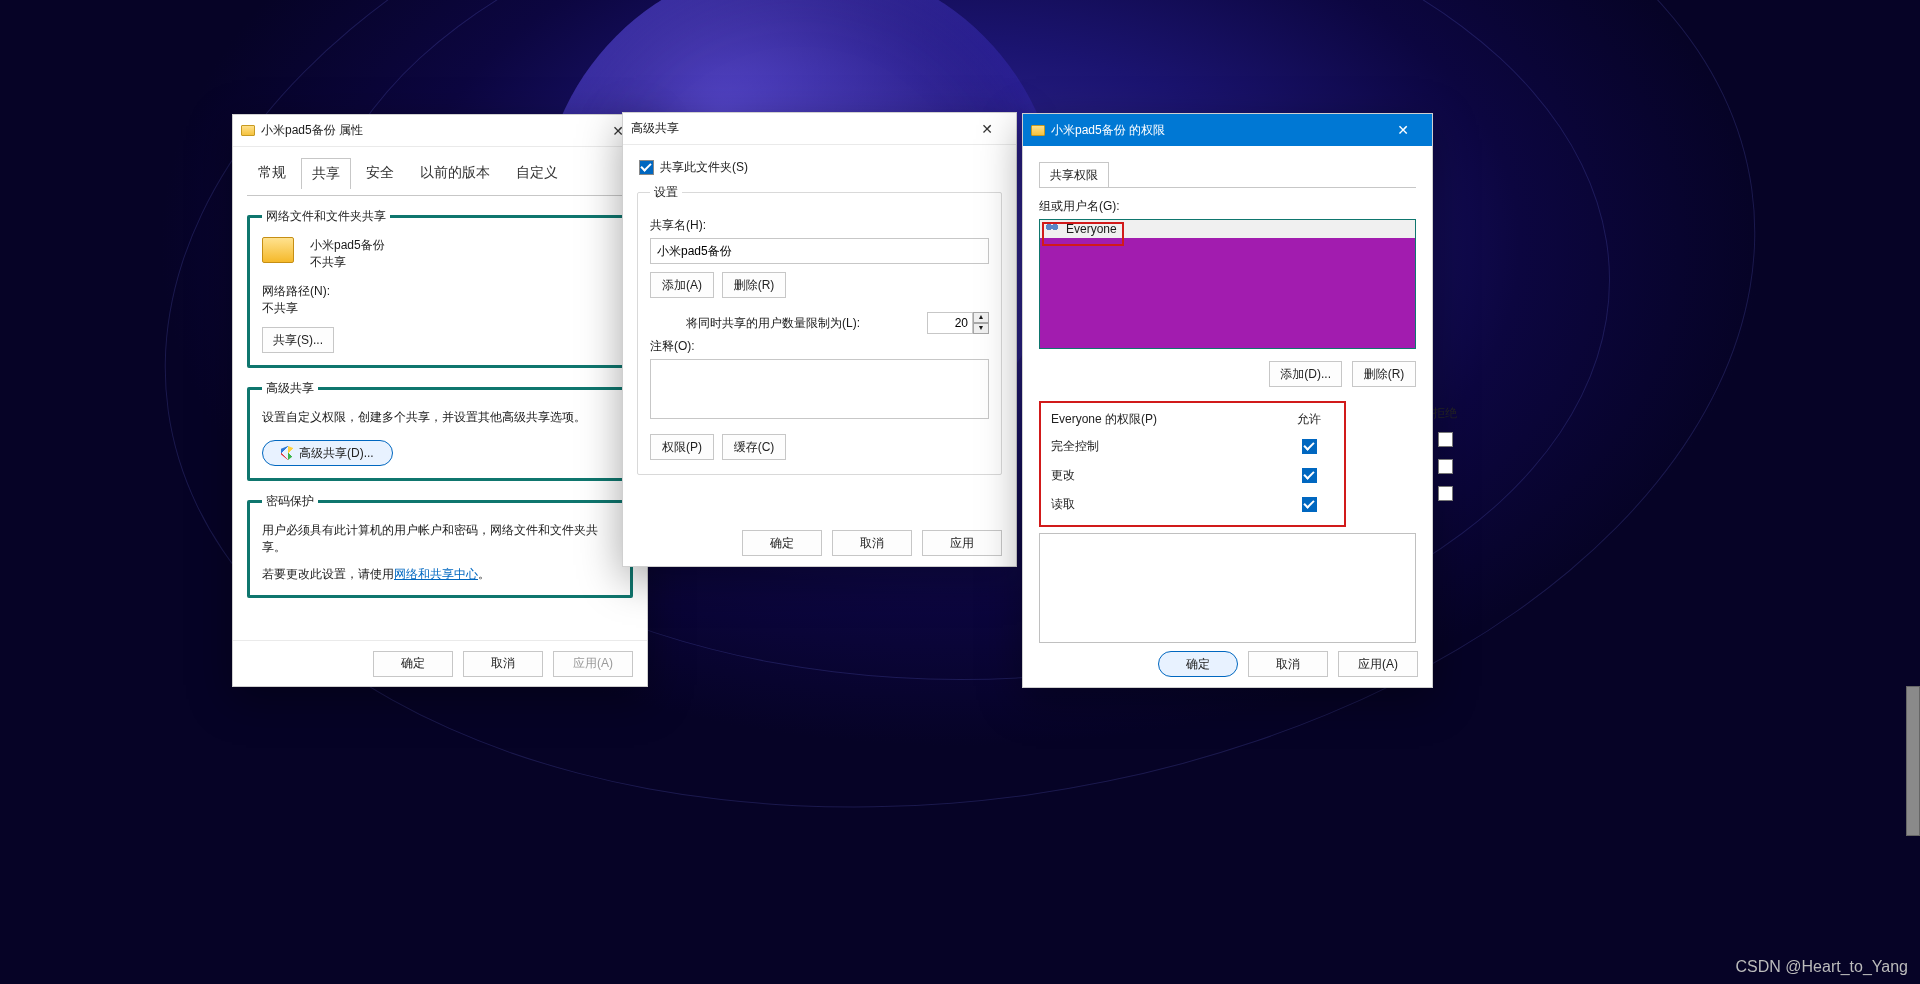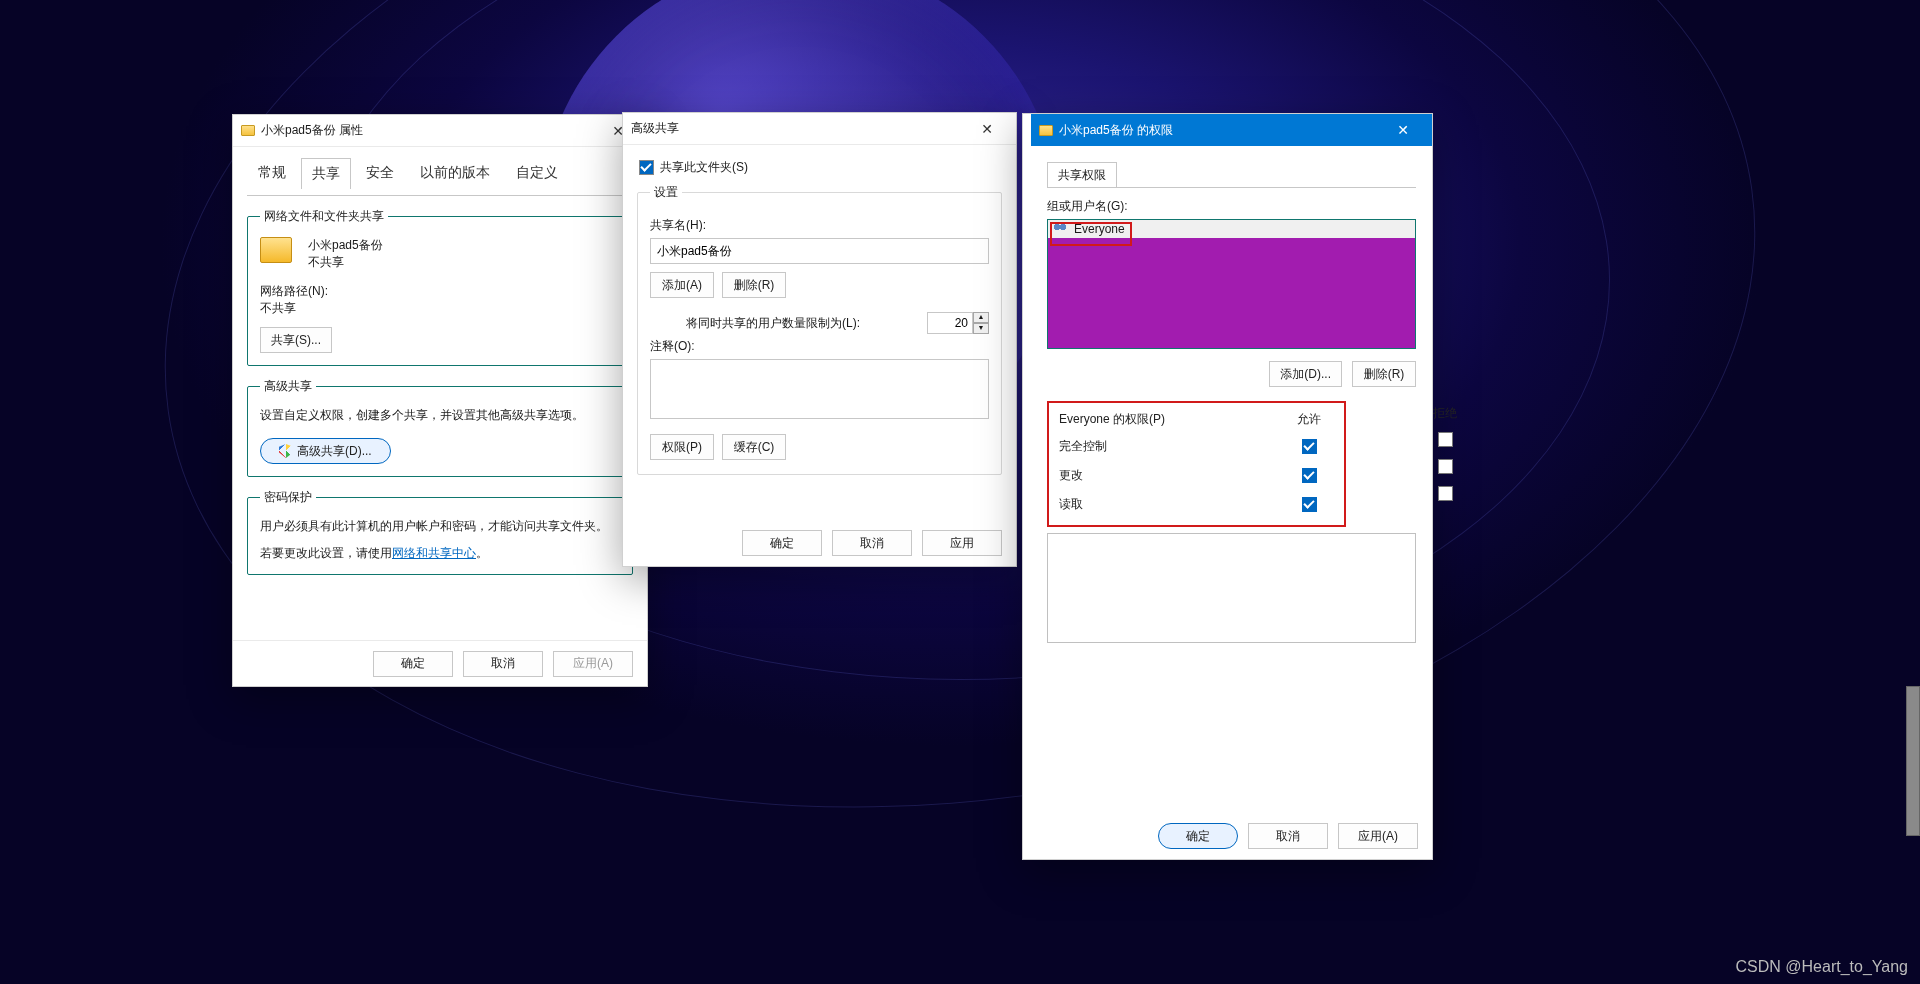--- a/index.html
+++ b/index.html
@@ -43,21 +43,21 @@
   .btn.disabled { color: #9a9a9a; }
   .btn.active { border-color: #0067c0; background: #e8f2ff; border-radius: 13px; }
 
   
   .props { left: 232px; top: 114px; width: 416px; height: 573px; }
   .props .body { padding: 10px 14px 0 14px; }
   .tabs { display: flex; gap: 4px; margin-bottom: 8px; }
   .tab { padding: 6px 10px; font-size: 14px; color: #333; border: 1px solid transparent; border-bottom: none; }
   .tab.active { border-color: #c7c7c7; background: #fff; position: relative; top: 1px; }
   .tabunder { border-top: 1px solid #c7c7c7; margin-top: -1px; }
-  .fieldset { border: 1px solid #0f766e; border-radius: 2px; padding: 12px 12px; margin-top: 12px; font-size: 12px; }
+  .fieldset { border: 3px solid #0f766e; border-radius: 2px; padding: 12px 12px; margin-top: 12px; font-size: 12px; }
   .fieldset > legend { padding: 0 4px; font-size: 12px; color: #222; }
   .folderbig {
     width: 32px; height: 26px; background: linear-gradient(#ffe28f, #f5b92b);
     border: 1px solid #c58e14; border-radius: 2px; margin-right: 10px;
   }
   .row { display: flex; align-items: flex-start; gap: 6px; }
   .link { color: #0067c0; text-decoration: underline; cursor: default; }
   .shield {
     width: 14px; height: 14px; margin-right: 4px;
     background:
@@ -88,21 +88,21 @@
   .btnrow { display: flex; gap: 8px; margin-top: 8px; }
   .limitrow { display: flex; align-items: center; justify-content: space-between; margin-top: 14px; margin-left: 36px; }
   .spinner { display: flex; align-items: center; }
   .spinner input { width: 46px; height: 22px; border: 1px solid #c7c7c7; text-align: right; padding-right: 4px; font-size: 12px; }
   .spinbtns { display: flex; flex-direction: column; }
   .spinbtns div { width: 16px; height: 11px; border: 1px solid #a7a7a7; background: #f0f0f0; font-size: 7px; line-height: 8px; text-align: center; }
   .comment { width: 100%; height: 60px; border: 1px solid #c7c7c7; resize: none; font-size: 12px; padding: 4px; }
   .adv .footer { position: absolute; left: 0; right: 0; bottom: 0; height: 46px; display: flex; justify-content: flex-end; align-items: center; gap: 10px; padding: 0 14px; }
 
   
-  .perm { left: 1022px; top: 113px; width: 411px; height: 747px; padding-left: 8px; }
+  .perm { left: 1022px; top: 113px; width: 411px; height: 575px; }
   .perm .body { padding: 12px 16px 0 16px; font-size: 12px; }
   .listbox { width: 100%; height: 130px; border: 1px solid #0f766e; background: #a21caf; }
   .listitem { display: flex; align-items: center; gap: 6px; padding: 2px 4px; background: #f0f0f0; }
   .users-ico {
     width: 16px; height: 12px;
     background:
       radial-gradient(circle at 5px 4px, #5a86c7 3px, transparent 3px),
       radial-gradient(circle at 11px 4px, #5a86c7 3px, transparent 3px);
   }
   .perm .addremove { display: flex; justify-content: flex-end; gap: 10px; margin-top: 12px; }
@@ -169,21 +169,21 @@
       <legend>高级共享</legend>
       <div style="margin-bottom:14px">设置自定义权限，创建多个共享，并设置其他高级共享选项。</div>
       <span class="btn active" style="padding:0 18px">
         <span class="shield"></span>
         <span>高级共享(D)...</span>
       </span>
     </fieldset>
 
     <fieldset class="fieldset">
       <legend>密码保护</legend>
-      <div style="margin-bottom:10px">用户必须具有此计算机的用户帐户和密码，才能访问共享文件夹。</div>
+      <div style="margin-bottom:10px">用户必须具有此计算机的用户帐户和密码，网络文件和文件夹共享。</div>
       <div>
         <span>若要更改此设置，请使用</span><a class="link">网络和共享中心</a><span>。</span>
       </div>
     </fieldset>
   </div>
   <div class="footer">
     <span class="btn">确定</span>
     <span class="btn">取消</span>
     <span class="btn disabled">应用(A)</span>
   </div>

